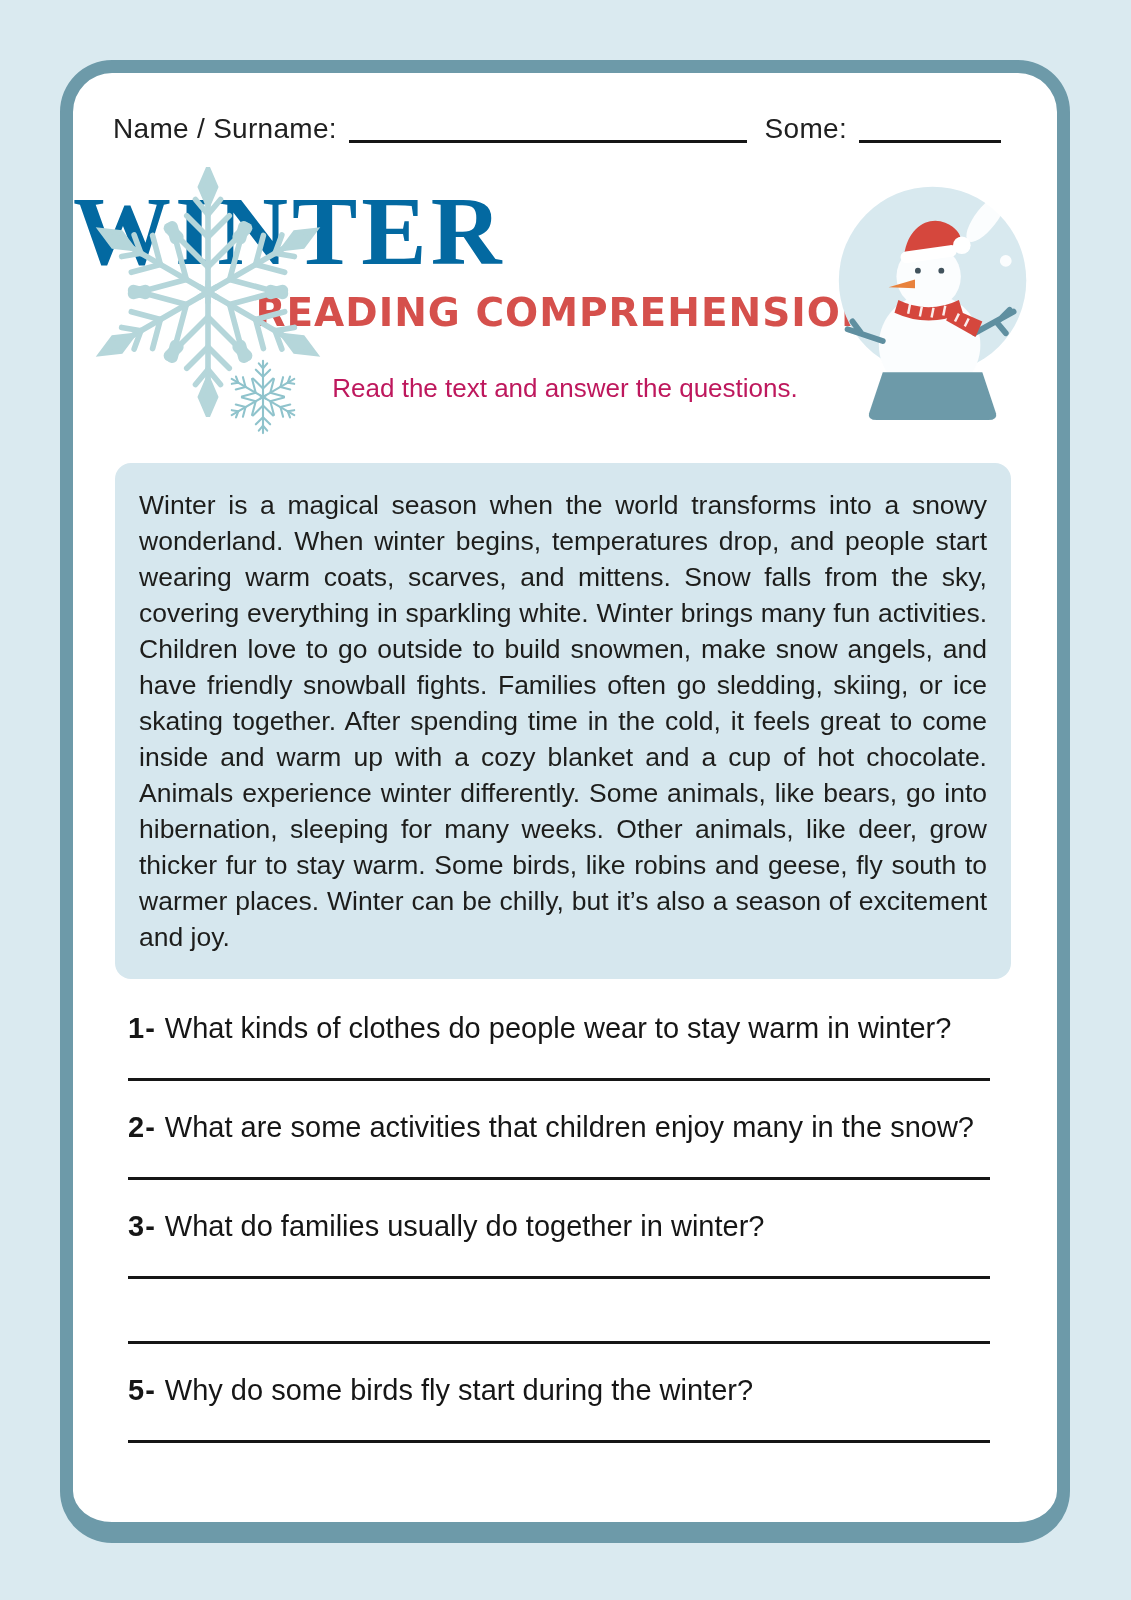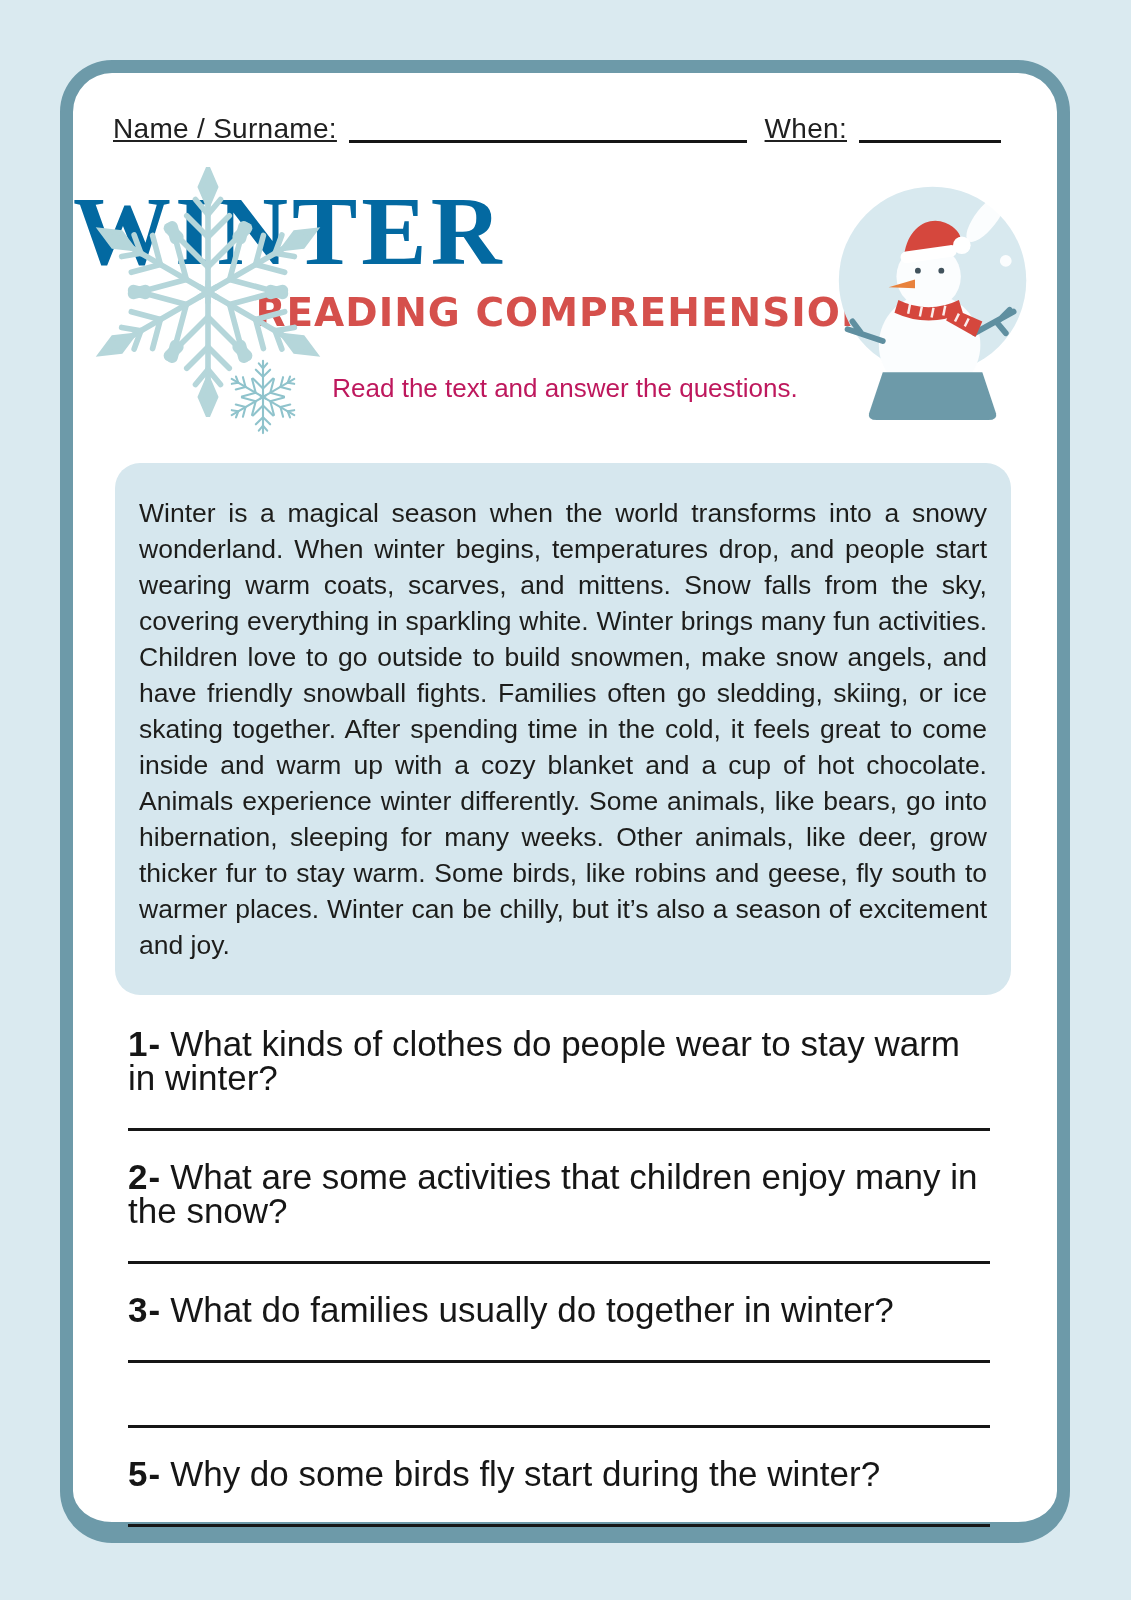--- a/index.html
+++ b/index.html
@@ -23,21 +23,21 @@
   }
   
   .header-row {
     display: flex;
     align-items: flex-end;
     margin: 40px 56px 0 40px;
     font-size: 28px;
     letter-spacing: .3px;
     color: #202020;
   }
-  .header-row .label { white-space: nowrap; padding-bottom: 2px; text-decoration: underline; }
+  .header-row .label { white-space: nowrap; padding-bottom: 2px; }
   .fill-line { border-bottom: 3px solid #161616; height: 30px; }
   .name-line { flex: 1; margin: 0 18px 4px 12px; }
   .date-line { width: 142px; margin: 0 0 4px 12px; }
 
   
   .title-section { position: relative; height: 262px; margin-top: 30px; }
   .page-title {
     margin: 0;
     text-align: left;
     font-family: Liberation Serif, serif;
@@ -64,47 +64,47 @@
     color: #be185d;
   }
   .snowflake-large { position: absolute; top: -10px; left: 10px; width: 250px; height: 250px; }
   .snowflake-small { position: absolute; top: 178px; left: 148px; width: 84px; height: 84px; }
   .snow-globe { position: absolute; top: -10px; right: 20px; width: 205px; height: 264px; }
 
   
   .passage-box {
     margin: 24px 46px 0 42px;
     background: #d6e7ee;
-    border-radius: 25px;
-    padding: 32px 24px;
+    border-radius: 16px;
+    padding: 24px 24px;
   }
   .passage-text {
     margin: 0;
     font-size: 26.5px;
     line-height: 36px;
     text-align: justify;
     color: #1d1d1b;
   }
 
   
   .questions { margin: 32px 67px 0 55px; }
   .question { margin-bottom: 29px; }
-  .q-text { margin: 0; font-size: 35px; line-height: 34px; color: #161616; }
+  .q-text { margin: 0; font-size: 29px; line-height: 34px; color: #161616; }
   .q-num { font-weight: bold; margin-right: 9px; letter-spacing: 1px; }
   .answer-line { height: 36px; border-bottom: 3px solid #161616; }
 </style>
 </head>
 <body>
 
 <div class="card">
 
   <div class="header-row">
     <span class="label">Name / Surname:</span>
     <div class="fill-line name-line"></div>
-    <span class="label">When:</span>
+    <span class="label">Some:</span>
     <div class="fill-line date-line"></div>
   </div>
 
   <div class="title-section">
 
     <svg class="snowflake-large" viewBox="-100 -100 200 200" aria-hidden="true">
       <g stroke="#b5d6da" stroke-width="4.5" stroke-linecap="round" fill="#b5d6da">
         <g id="sf-arms">
           <g>
             <line x1="0" y1="8" x2="0" y2="-80"></line>

